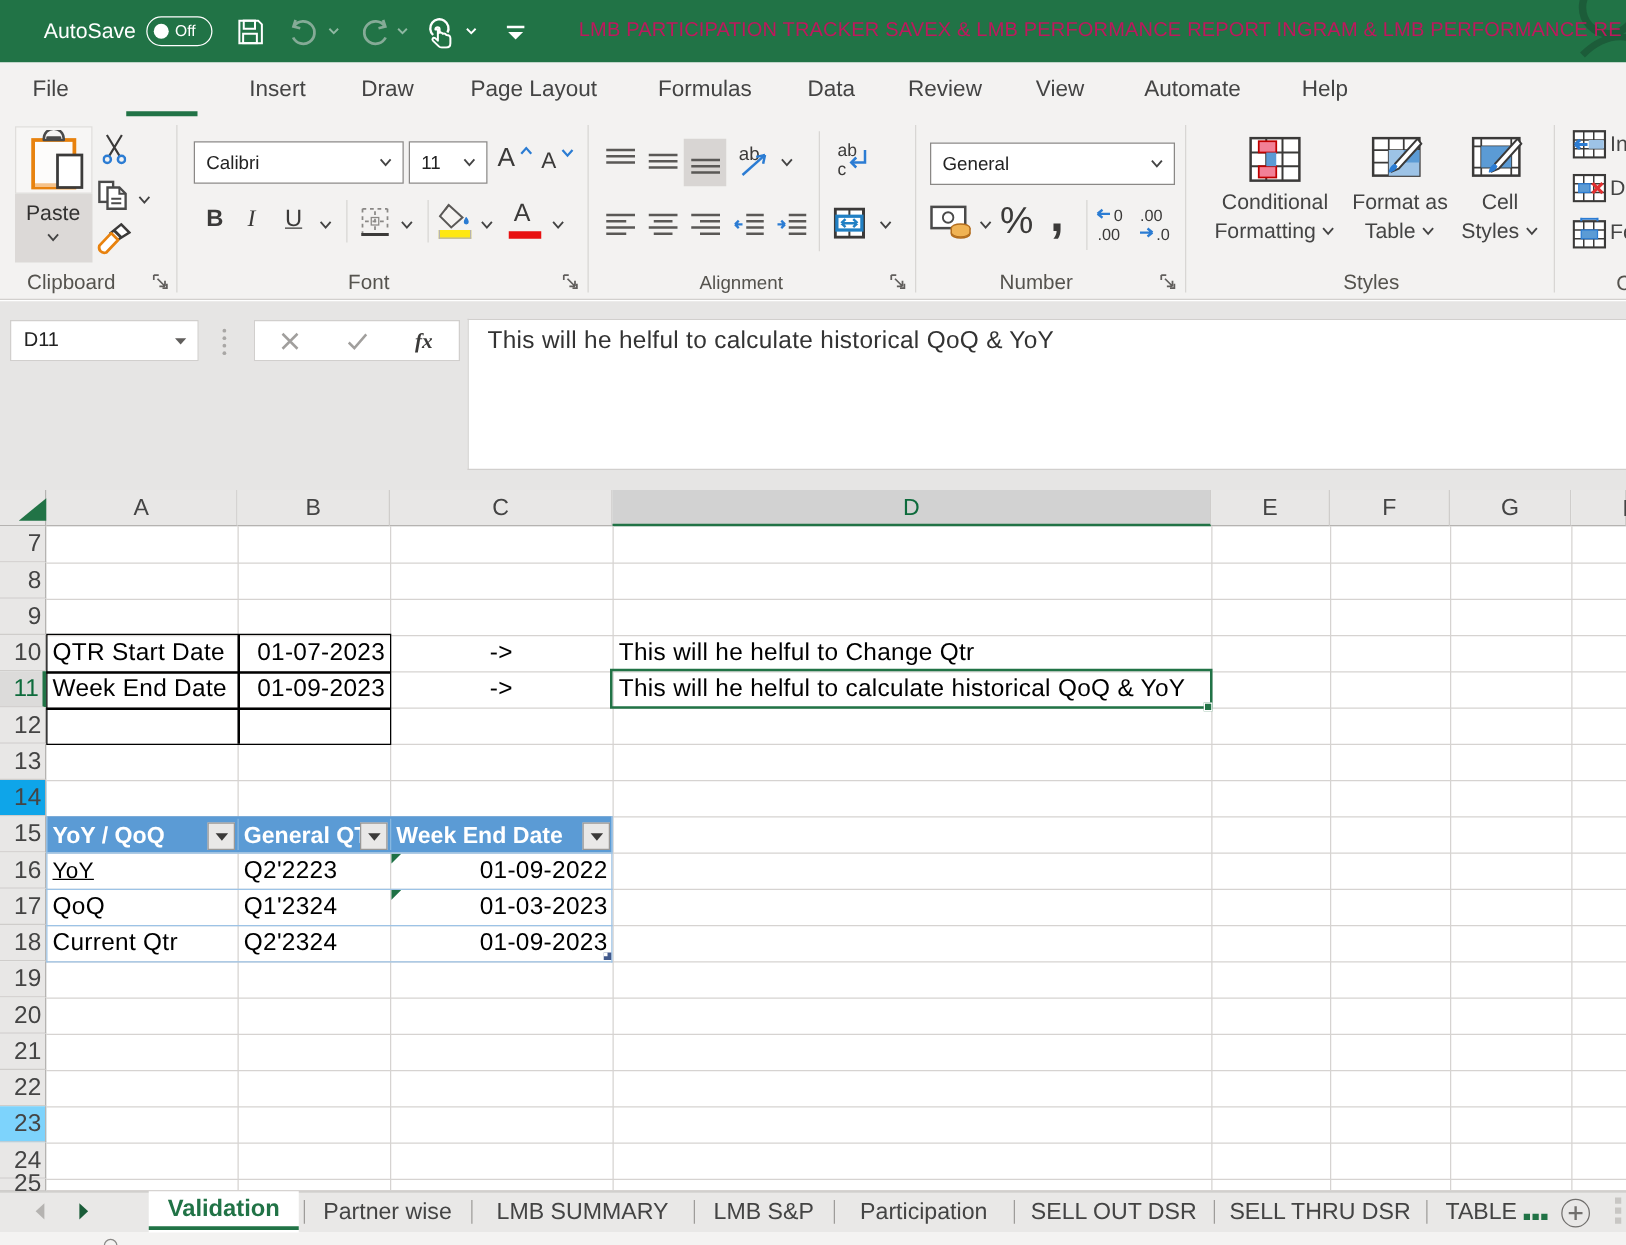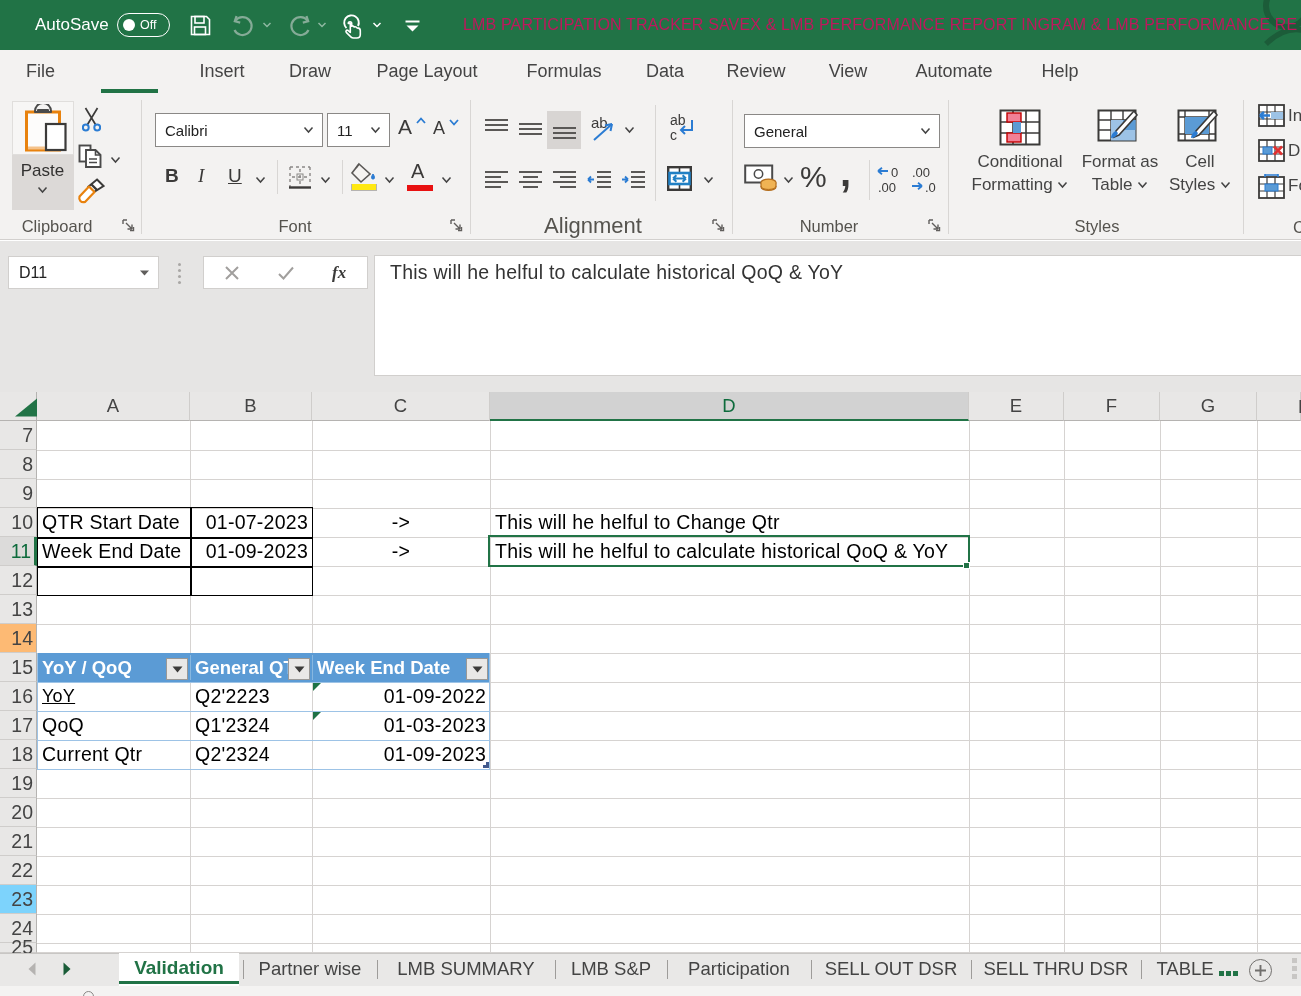--- a/index.html
+++ b/index.html
@@ -78,21 +78,21 @@
   <div id="ribbonstuff">
 
   <div class="abs" style="left:141px;top:100px;width:1px;height:134px;background:#d8d6d4;"></div>
   <div class="abs" style="left:470px;top:100px;width:1px;height:134px;background:#d8d6d4;"></div>
   <div class="abs" style="left:732px;top:100px;width:1px;height:134px;background:#d8d6d4;"></div>
   <div class="abs" style="left:948px;top:100px;width:1px;height:134px;background:#d8d6d4;"></div>
   <div class="abs" style="left:1243px;top:100px;width:1px;height:134px;background:#d8d6d4;"></div>
 
   <div class="abs ct" style="left:17px;top:218px;width:80px;height:16px;color:#55534e;font-size:16.5px;">Clipboard</div>
   <div class="abs ct" style="left:265px;top:218px;width:60px;height:16px;color:#55534e;font-size:16.5px;">Font</div>
-  <div class="abs ct" style="left:548px;top:218px;width:90px;height:16px;color:#55534e;font-size:22px;">Alignment</div>
+  <div class="abs ct" style="left:548px;top:218px;width:90px;height:16px;color:#55534e;font-size:15px;">Alignment</div>
   <div class="abs ct" style="left:794px;top:218px;width:70px;height:16px;color:#55534e;font-size:16.5px;">Number</div>
   <div class="abs ct" style="left:1067px;top:218px;width:60px;height:16px;color:#55534e;font-size:16.5px;">Styles</div>
 
   <svg class="abs" style="left:122px;top:219px" width="13" height="13" viewBox="0 0 13 13">
         <path d="M1 1 h4 M1 1 v4" stroke="#605e5c" stroke-width="1.4" fill="none"></path>
         <path d="M4 4 L10 10 M10 10 v-4.5 M10 10 h-4.5" stroke="#605e5c" stroke-width="1.4" fill="none"></path>
         <path d="M11.5 8 v3.5 h-3.5" stroke="#605e5c" stroke-width="1.4" fill="none"></path>
       </svg>
   <svg class="abs" style="left:450px;top:219px" width="13" height="13" viewBox="0 0 13 13">
         <path d="M1 1 h4 M1 1 v4" stroke="#605e5c" stroke-width="1.4" fill="none"></path>
@@ -381,21 +381,21 @@
   <svg class="abs" style="left:14px;top:398px" width="24" height="20" viewBox="0 0 24 19">
         <path d="M23 0 L23 18 L1 18 z" fill="#217346"></path>
       </svg>
   <div class="abs" style="left:0;top:421px;width:37px;height:29px;background:#e8e7e6;border-right:1px solid #b5b3b1;border-bottom:1px solid #cfcdcb;font-size:19.5px;color:#444;display:flex;align-items:center;justify-content:flex-end;padding-right:3px;">7</div>
   <div class="abs" style="left:0;top:450px;width:37px;height:29px;background:#e8e7e6;border-right:1px solid #b5b3b1;border-bottom:1px solid #cfcdcb;font-size:19.5px;color:#444;display:flex;align-items:center;justify-content:flex-end;padding-right:3px;">8</div>
   <div class="abs" style="left:0;top:479px;width:37px;height:29px;background:#e8e7e6;border-right:1px solid #b5b3b1;border-bottom:1px solid #cfcdcb;font-size:19.5px;color:#444;display:flex;align-items:center;justify-content:flex-end;padding-right:3px;">9</div>
   <div class="abs" style="left:0;top:508px;width:37px;height:29px;background:#e8e7e6;border-right:1px solid #b5b3b1;border-bottom:1px solid #cfcdcb;font-size:19.5px;color:#444;display:flex;align-items:center;justify-content:flex-end;padding-right:3px;">10</div>
   <div class="abs" style="left:0;top:537px;width:37px;height:29px;background:#dcdbda;border-right:3px solid #217346;border-bottom:1px solid #cfcdcb;font-size:19.5px;color:#0e6b3c;display:flex;align-items:center;justify-content:flex-end;padding-right:3px;">11</div>
   <div class="abs" style="left:0;top:566px;width:37px;height:29px;background:#e8e7e6;border-right:1px solid #b5b3b1;border-bottom:1px solid #cfcdcb;font-size:19.5px;color:#444;display:flex;align-items:center;justify-content:flex-end;padding-right:3px;">12</div>
   <div class="abs" style="left:0;top:595px;width:37px;height:29px;background:#e8e7e6;border-right:1px solid #b5b3b1;border-bottom:1px solid #cfcdcb;font-size:19.5px;color:#444;display:flex;align-items:center;justify-content:flex-end;padding-right:3px;">13</div>
-  <div class="abs" style="left:0;top:624px;width:37px;height:29px;background:#fdba74;border-right:1px solid #b5b3b1;border-bottom:1px solid #cfcdcb;font-size:19.5px;color:#444;display:flex;align-items:center;justify-content:flex-end;padding-right:3px;">14</div>
+  <div class="abs" style="left:0;top:624px;width:37px;height:29px;background:#0ea5e9;border-right:1px solid #b5b3b1;border-bottom:1px solid #cfcdcb;font-size:19.5px;color:#444;display:flex;align-items:center;justify-content:flex-end;padding-right:3px;">14</div>
   <div class="abs" style="left:0;top:653px;width:37px;height:29px;background:#e8e7e6;border-right:1px solid #b5b3b1;border-bottom:1px solid #cfcdcb;font-size:19.5px;color:#444;display:flex;align-items:center;justify-content:flex-end;padding-right:3px;">15</div>
   <div class="abs" style="left:0;top:682px;width:37px;height:29px;background:#e8e7e6;border-right:1px solid #b5b3b1;border-bottom:1px solid #cfcdcb;font-size:19.5px;color:#444;display:flex;align-items:center;justify-content:flex-end;padding-right:3px;">16</div>
   <div class="abs" style="left:0;top:711px;width:37px;height:29px;background:#e8e7e6;border-right:1px solid #b5b3b1;border-bottom:1px solid #cfcdcb;font-size:19.5px;color:#444;display:flex;align-items:center;justify-content:flex-end;padding-right:3px;">17</div>
   <div class="abs" style="left:0;top:740px;width:37px;height:29px;background:#e8e7e6;border-right:1px solid #b5b3b1;border-bottom:1px solid #cfcdcb;font-size:19.5px;color:#444;display:flex;align-items:center;justify-content:flex-end;padding-right:3px;">18</div>
   <div class="abs" style="left:0;top:769px;width:37px;height:29px;background:#e8e7e6;border-right:1px solid #b5b3b1;border-bottom:1px solid #cfcdcb;font-size:19.5px;color:#444;display:flex;align-items:center;justify-content:flex-end;padding-right:3px;">19</div>
   <div class="abs" style="left:0;top:798px;width:37px;height:29px;background:#e8e7e6;border-right:1px solid #b5b3b1;border-bottom:1px solid #cfcdcb;font-size:19.5px;color:#444;display:flex;align-items:center;justify-content:flex-end;padding-right:3px;">20</div>
   <div class="abs" style="left:0;top:827px;width:37px;height:29px;background:#e8e7e6;border-right:1px solid #b5b3b1;border-bottom:1px solid #cfcdcb;font-size:19.5px;color:#444;display:flex;align-items:center;justify-content:flex-end;padding-right:3px;">21</div>
   <div class="abs" style="left:0;top:856px;width:37px;height:29px;background:#e8e7e6;border-right:1px solid #b5b3b1;border-bottom:1px solid #cfcdcb;font-size:19.5px;color:#444;display:flex;align-items:center;justify-content:flex-end;padding-right:3px;">22</div>
   <div class="abs" style="left:0;top:885px;width:37px;height:29px;background:#7dd3fc;border-right:1px solid #b5b3b1;border-bottom:1px solid #cfcdcb;font-size:19.5px;color:#444;display:flex;align-items:center;justify-content:flex-end;padding-right:3px;">23</div>
   <div class="abs" style="left:0;top:914px;width:37px;height:29px;background:#e8e7e6;border-right:1px solid #b5b3b1;border-bottom:1px solid #cfcdcb;font-size:19.5px;color:#444;display:flex;align-items:center;justify-content:flex-end;padding-right:3px;">24</div>

